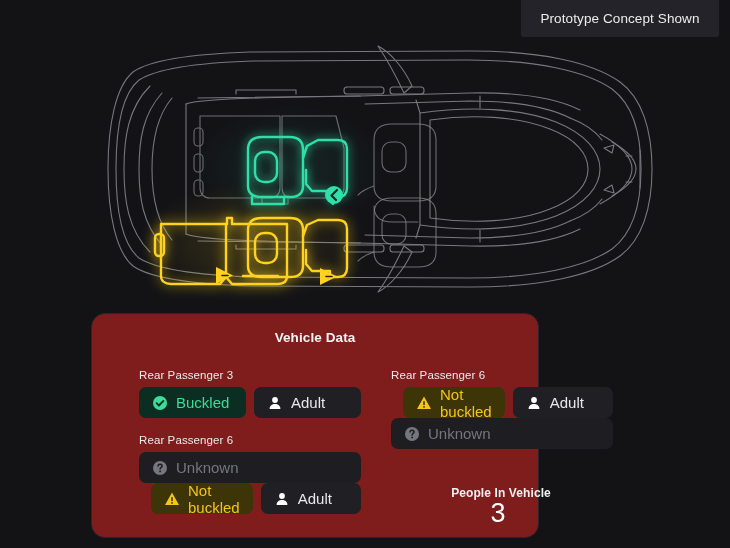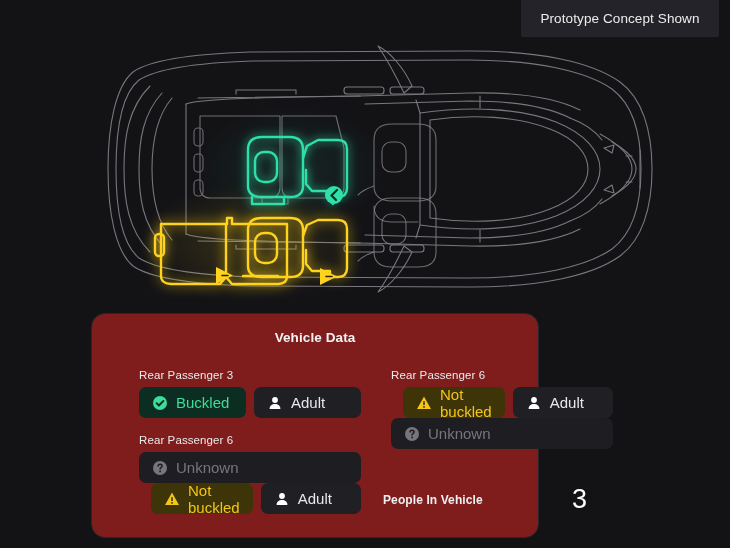--- a/index.html
+++ b/index.html
@@ -130,26 +130,27 @@
 
   .ic {
     width: 16px;
     height: 16px;
     flex: 0 0 16px;
     display: block;
   }
 
   .people-block {
     position: absolute;
-    left: 291px;
+    left: 304px;
     top: 172px;
     width: 210px;
     display: flex;
     align-items: center;
     justify-content: space-between;
+    flex-direction: column;
   }
   .people-label {
     font-size: 12px;
     font-weight: bold;
     color: #f0f0f1;
     letter-spacing: 0.1px;
   }
   .people-count {
     font-size: 27px;
     color: #ffffff;

